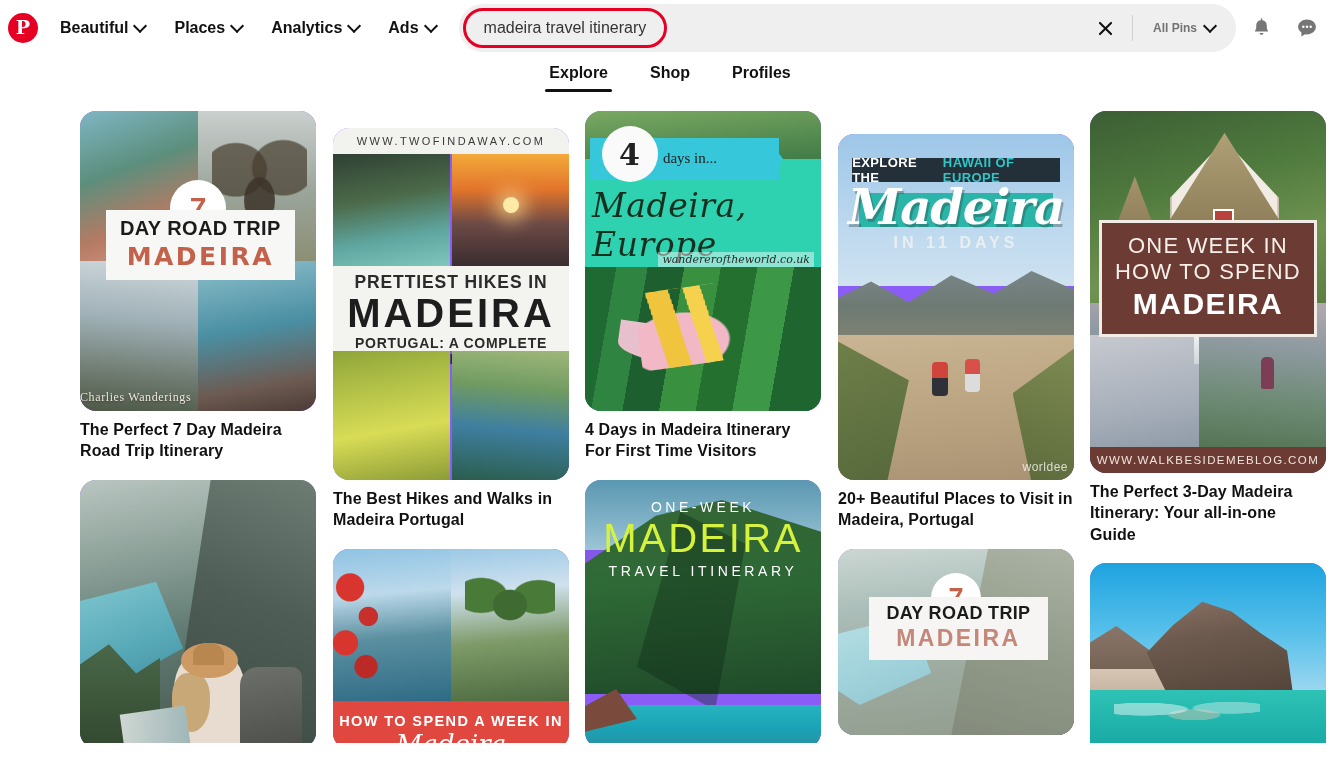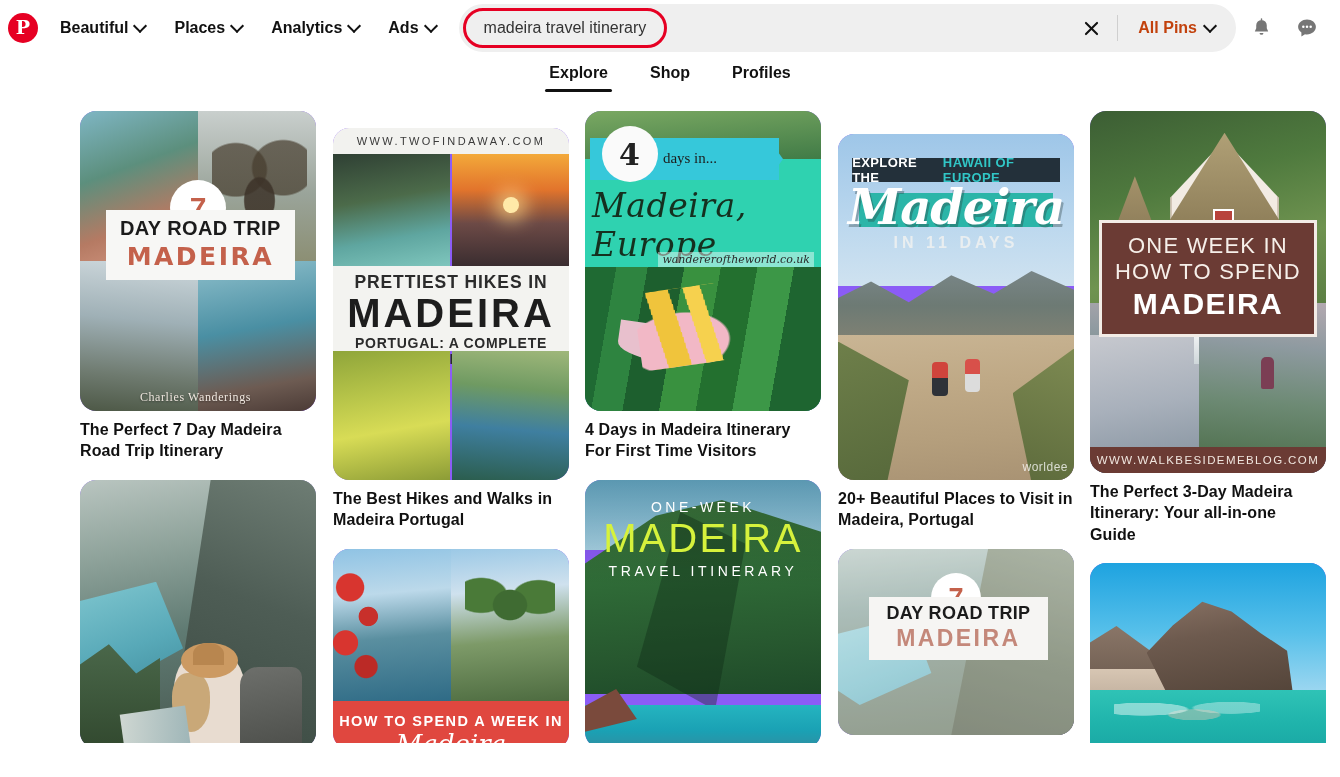--- a/index.html
+++ b/index.html
@@ -88,21 +88,21 @@
     cursor: pointer; border-radius: 50%;
   }
   .vdivider {
     width: 1px; height: 26px;
     background: #cfcfcf;
     margin: 0 6px;
   }
   .allpins {
     display: flex; align-items: center; gap: 8px;
     padding: 9px 16px 9px 14px;
-    font-size: 16px; font-weight: bold; color: #c2410c;
+    font-size: 12px; font-weight: bold; color: #737373;
     border-radius: 20px; cursor: pointer;
     white-space: nowrap;
   }
   .icon-btn {
     width: 42px; height: 42px; flex: 0 0 42px;
     display: flex; align-items: center; justify-content: center;
     border-radius: 50%; cursor: pointer;
     margin-left: 4px;
   }
 
@@ -184,21 +184,21 @@
     font-weight:bold; color:#c4614b;
   }
   .p1 .b { left:50%; top:23%; width:56px; height:56px; margin-left:-28px; font-size:30px; }
   .p1 .box {
     position:absolute; left:11%; right:9%; top:33%;
     background:#f7f7f5; padding:7px 0 9px; text-align:center;
   }
   .p1 .box .l1 { font-size:20px; font-weight:bold; color:#1b1b1b; letter-spacing:.4px; }
   .p1 .box .l2 { font-size:25px; font-weight:bold; color:#c4614b; letter-spacing:2.5px; margin-top:2px; font-family:"DejaVu Sans",sans-serif; }
   .p1 .mark {
-    position:absolute; left:0; right:5px; bottom:6px; text-align:center;
+    position:absolute; left:0; right:5px; bottom:6px; 
     font-family:"Liberation Serif",serif; font-size:12px; color:#efe7df;
     letter-spacing:.6px; text-shadow:0 1px 2px rgba(0,0,0,.4);
   }
 
   
   .p2 { height: 352px; }
   .p2 .hdr {
     position:absolute; left:0; right:0; top:0; height:26px;
     background:#f2f2ef; display:flex; align-items:center; justify-content:center;
     font-size:11px; letter-spacing:2.4px; color:#3a3a3a;

